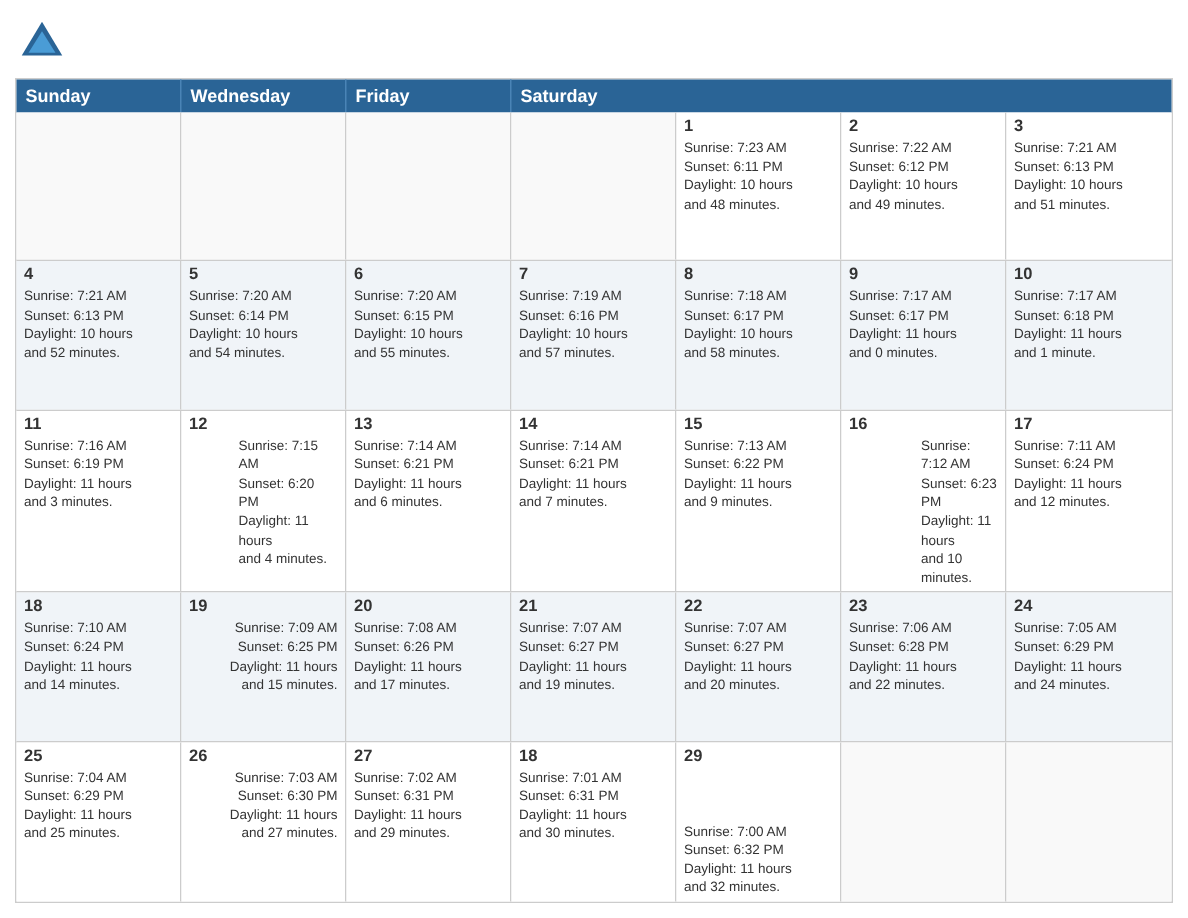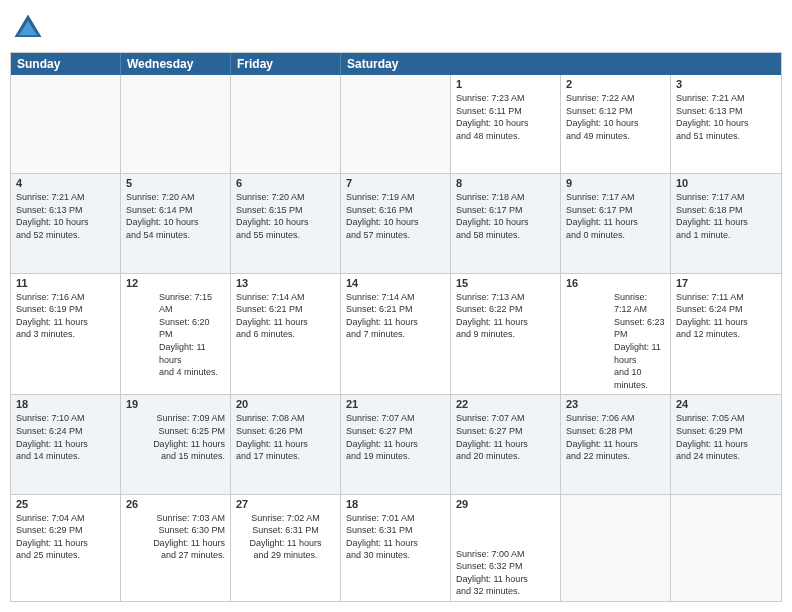--- a/index.html
+++ b/index.html
@@ -332,21 +332,21 @@
           </div>
           <div class="cal-cell">
             <div class="day-num">26</div>
             <div class="cell-text" style="white-space: pre-line; text-align: right;">Sunrise: 7:03 AM
 Sunset: 6:30 PM
 Daylight: 11 hours
 and 27 minutes.</div>
           </div>
           <div class="cal-cell">
             <div class="day-num">27</div>
-            <div class="cell-text" style="white-space: pre-line; text-align: center;">Sunrise: 7:02 AM
+            <div class="cell-text" style="white-space: pre-line;">Sunrise: 7:02 AM
 Sunset: 6:31 PM
 Daylight: 11 hours
 and 29 minutes.</div>
           </div>
           <div class="cal-cell">
             <div class="day-num">18</div>
             <div class="cell-text" style="white-space: pre-line;">Sunrise: 7:01 AM
 Sunset: 6:31 PM
 Daylight: 11 hours
 and 30 minutes.</div>

